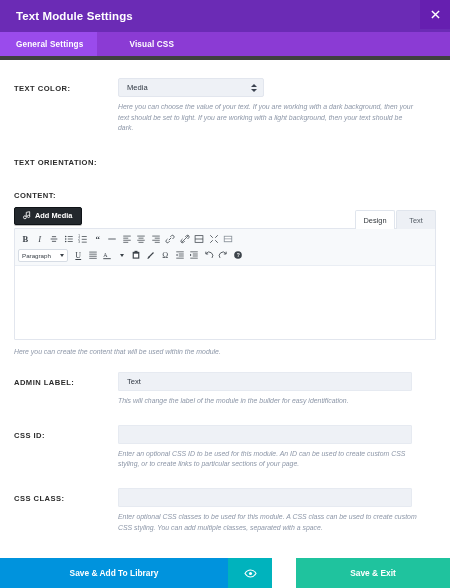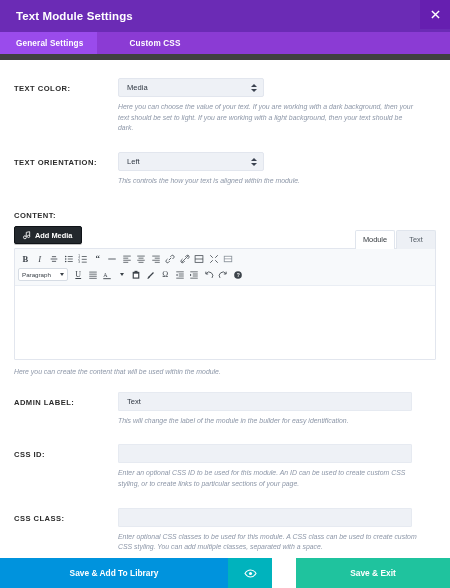--- a/index.html
+++ b/index.html
@@ -42,21 +42,21 @@
     background: #661fb0;
     cursor: pointer;
   }
 
   
   .tabbar {
     height: 28px;
     background: #8b3bd4;
     display: flex; align-items: stretch;
     flex: none;
-    border-bottom: 6px solid #404040;
+    border-bottom: 4px solid #404040;
   }
   .tab {
     display: flex; align-items: center;
     color: #ffffff;
     font-size: 8.2px;
     font-weight: bold;
     letter-spacing: .15px;
     padding: 0 14px 0 16px;
     cursor: pointer;
     white-space: nowrap;
@@ -291,21 +291,21 @@
         <path d="M1 1 L9 9 M9 1 L1 9" stroke="#ffffff" stroke-width="1.6" fill="none"></path>
       </svg>
     </div>
   </div>
 
   <div class="tabbar">
     <div class="tab active">
       <span>General Settings</span>
     </div>
     <div class="tab t3">
-      <span>Custom CSS</span>
+      <span>Visual CSS</span>
     </div>
   </div>
 
   <div class="body">
 
     <div class="sp-18"></div>
 
     <div class="row">
       <div class="row-inner">
         <div class="flabel">TEXT COLOR:</div>
@@ -320,51 +320,41 @@
           <div class="desc">Here you can choose the value of your text. If you are working with a dark background, then your text should be set to light. If you are working with a light background, then your text should be dark.</div>
         </div>
       </div>
     </div>
 
     <div class="sp-18"></div>
 
     <div class="row">
       <div class="row-inner">
         <div class="flabel">TEXT ORIENTATION:</div>
-        <div class="fcontrol">
-          <div class="sel">
-            <span class="sel-value">Left</span>
-            <span class="sel-arrows">
-                <i class="up"></i>
-                <i class="dn"></i>
-              </span>
-          </div>
-          <div class="desc">This controls the how your text is aligned within the module.</div>
-        </div>
       </div>
     </div>
 
     <div class="sp-24"></div>
 
     <div class="row">
       <div class="content-label">CONTENT:</div>
 
       <div class="editor-head">
         <div class="addmedia">
           <svg class="media-ico" viewBox="0 0 16 16" aria-hidden="true">
             <circle cx="5.2" cy="11.2" r="2.6" fill="none" stroke="#ffffff" stroke-width="1.5"></circle>
             <path d="M7.6 10.6 L7.6 2.4 L13.6 1.2 L13.6 9.2" fill="none" stroke="#ffffff" stroke-width="1.5"></path>
             <circle cx="11.6" cy="9.6" r="2.1" fill="none" stroke="#ffffff" stroke-width="1.5"></circle>
           </svg>
           <span>Add Media</span>
         </div>
 
         <div class="ed-tabs">
           <div class="ed-tab active">
-            <span>Module</span>
+            <span>Design</span>
           </div>
           <div class="ed-tab">
             <span>Text</span>
           </div>
         </div>
       </div>
 
       <div class="editor">
         <div class="toolbar">
 

